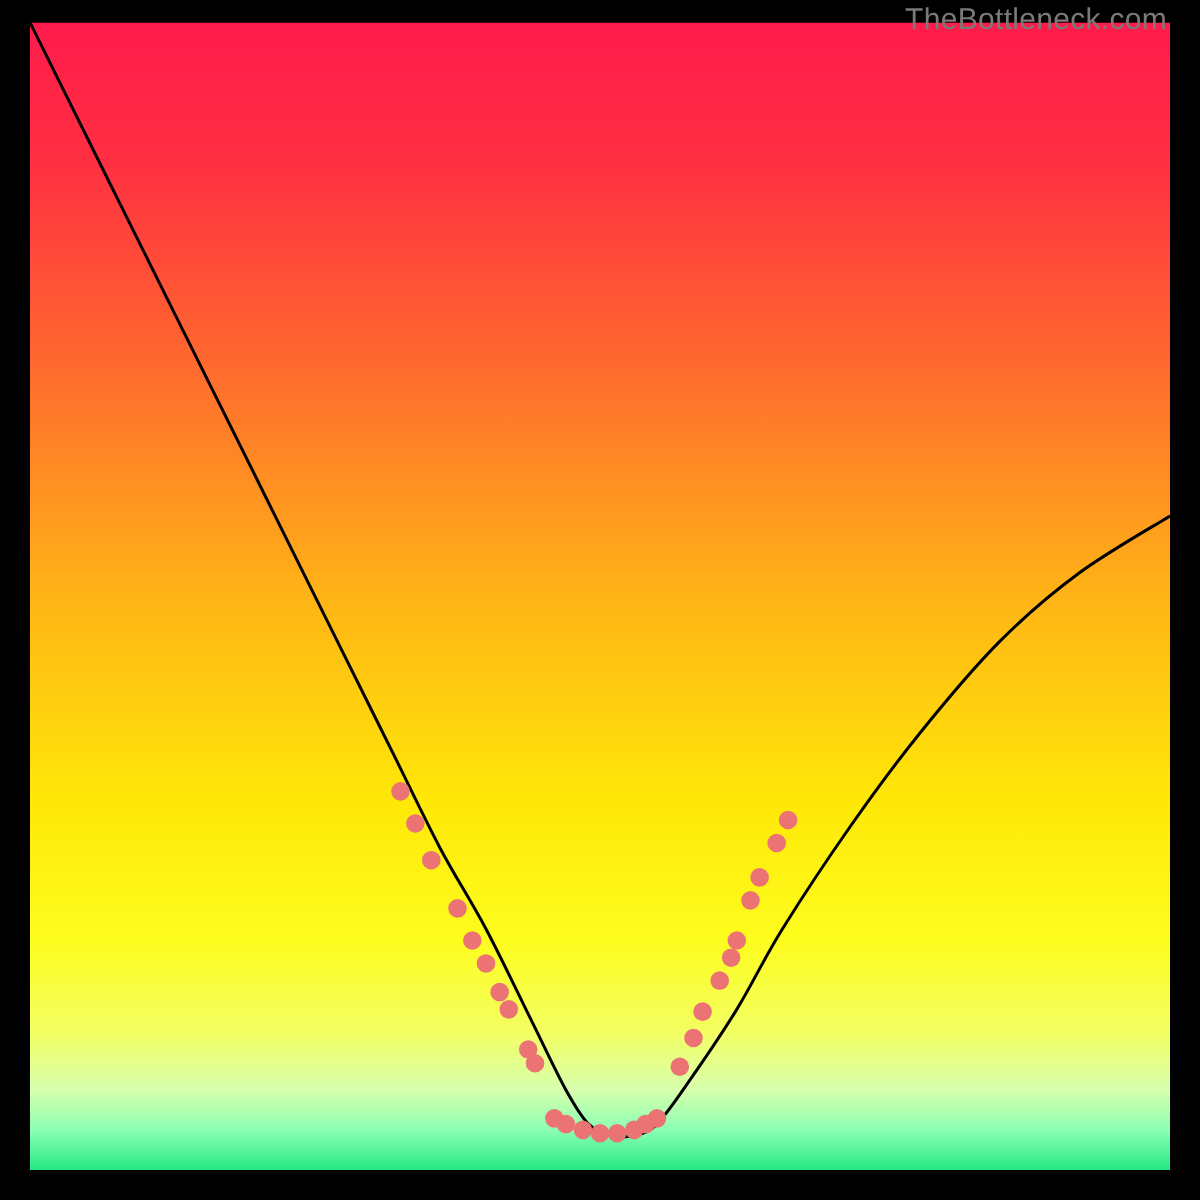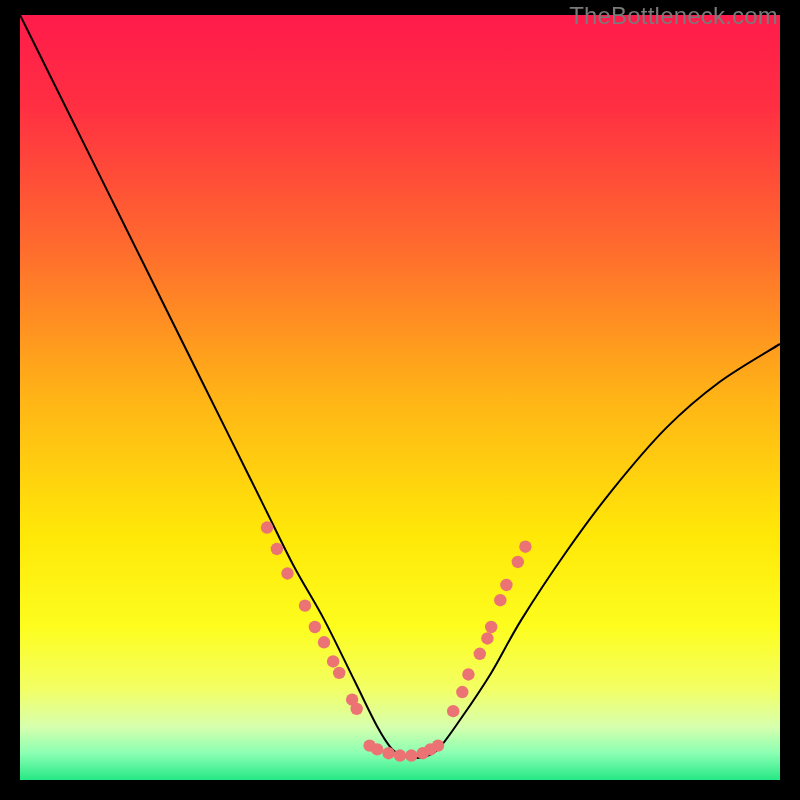--- a/index.html
+++ b/index.html
@@ -24,21 +24,21 @@
     left: 0;
     top: 0;
     width: 760px;
     height: 765px;
   }
   .watermark {
     position: absolute;
     top: 2px;
     right: 22px;
     color: #7a7a7a;
-    font-size: 24px;
+    font-size: 20px;
     font-weight: 500;
     letter-spacing: 0.2px;
     z-index: 10;
   }
 </style>
 </head>
 <body>
 
 <div class="watermark">TheBottleneck.com</div>
 

